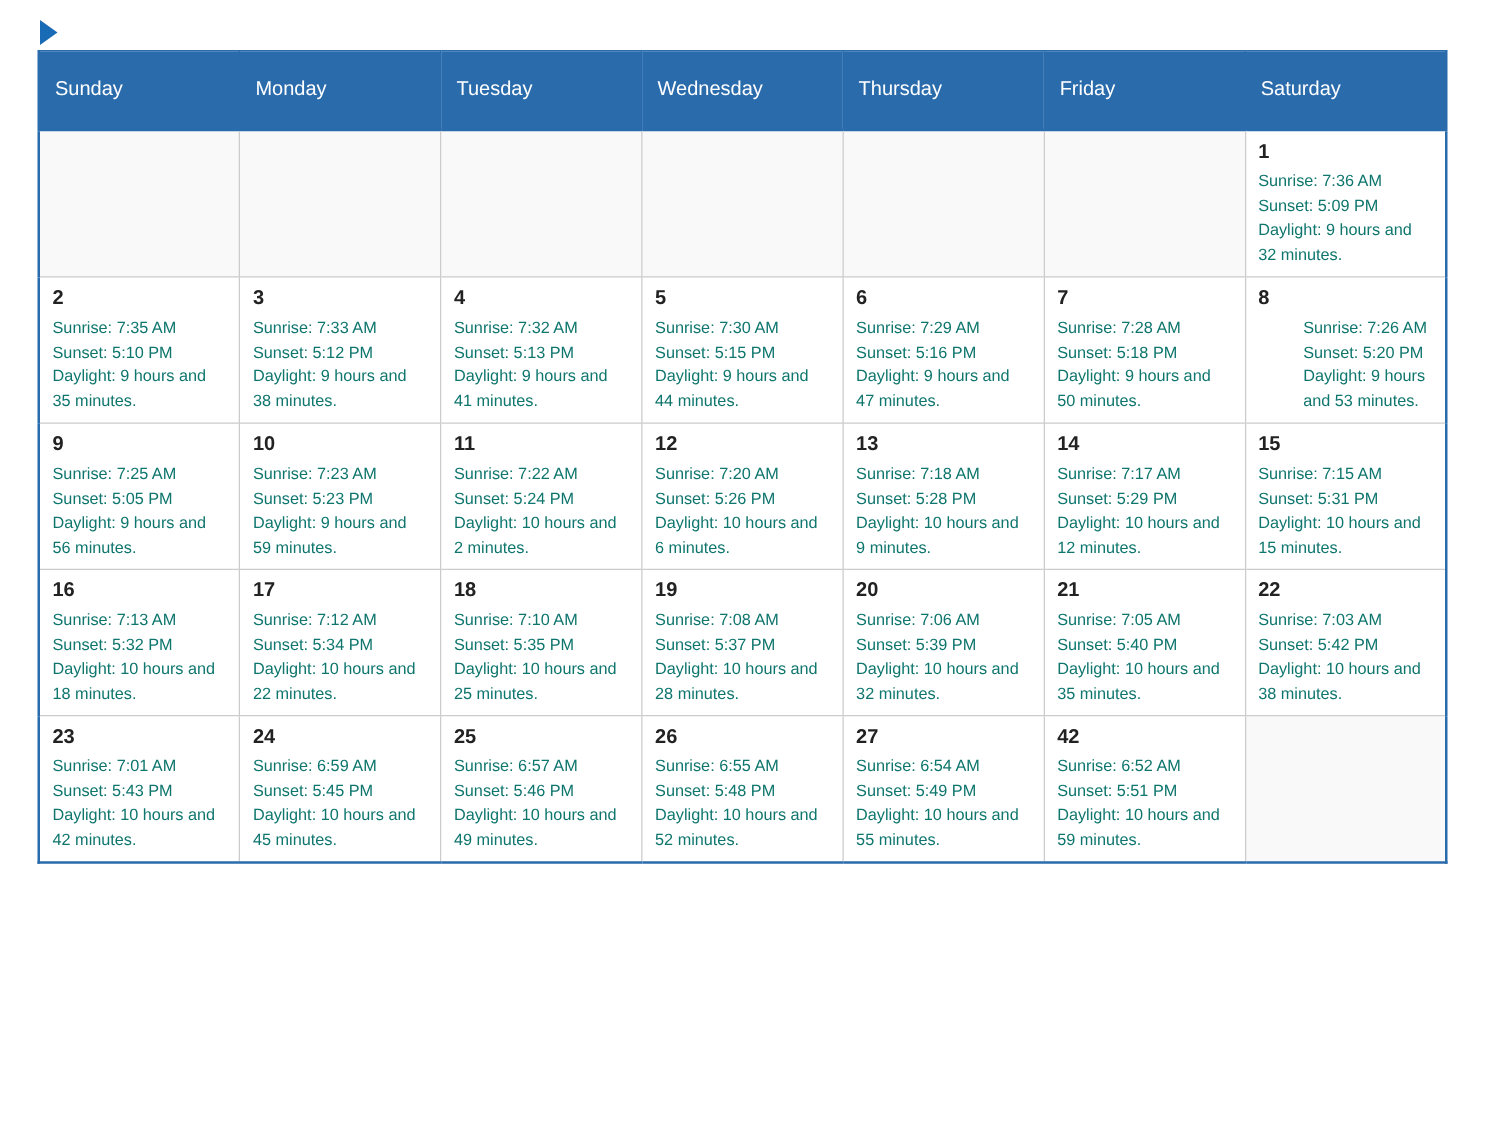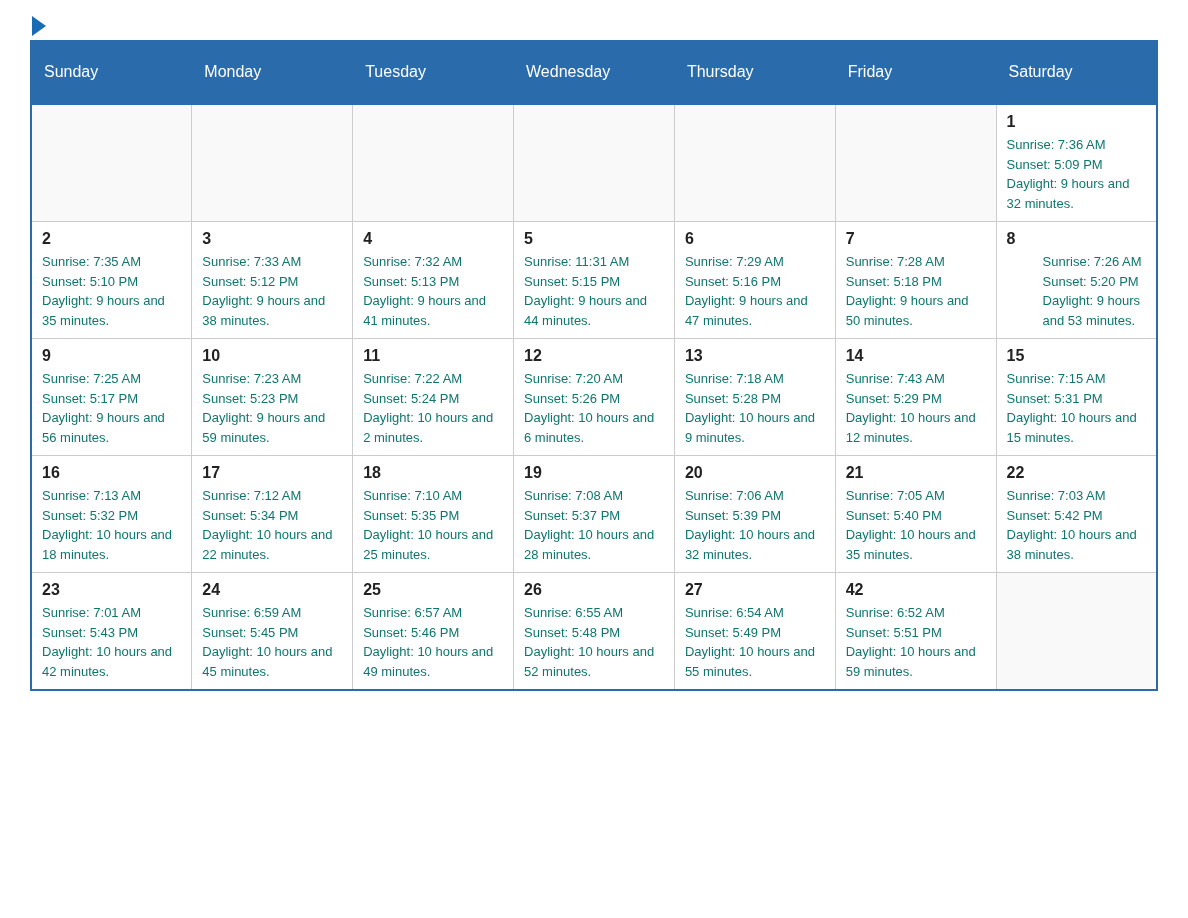--- a/index.html
+++ b/index.html
@@ -200,21 +200,21 @@
 Daylight: 9 hours and 38 minutes.</div>
         </td>
         <td>
           <div class="day-number">4</div>
           <div class="day-info" style="white-space: pre-line;">Sunrise: 7:32 AM
 Sunset: 5:13 PM
 Daylight: 9 hours and 41 minutes.</div>
         </td>
         <td>
           <div class="day-number">5</div>
-          <div class="day-info" style="white-space: pre-line;">Sunrise: 11:31 AM
+          <div class="day-info" style="white-space: pre-line;">Sunrise: 7:30 AM
 Sunset: 5:15 PM
 Daylight: 9 hours and 44 minutes.</div>
         </td>
         <td>
           <div class="day-number">6</div>
           <div class="day-info" style="white-space: pre-line;">Sunrise: 7:29 AM
 Sunset: 5:16 PM
 Daylight: 9 hours and 47 minutes.</div>
         </td>
         <td>
@@ -227,21 +227,21 @@
           <div class="day-number">8</div>
           <div class="day-info" style="white-space: pre-line; margin-left: 36px;">Sunrise: 7:26 AM
 Sunset: 5:20 PM
 Daylight: 9 hours and 53 minutes.</div>
         </td>
       </tr>
       <tr>
         <td>
           <div class="day-number">9</div>
           <div class="day-info" style="white-space: pre-line;">Sunrise: 7:25 AM
-Sunset: 5:17 PM
+Sunset: 5:05 PM
 Daylight: 9 hours and 56 minutes.</div>
         </td>
         <td>
           <div class="day-number">10</div>
           <div class="day-info" style="white-space: pre-line;">Sunrise: 7:23 AM
 Sunset: 5:23 PM
 Daylight: 9 hours and 59 minutes.</div>
         </td>
         <td>
           <div class="day-number">11</div>
@@ -256,21 +256,21 @@
 Daylight: 10 hours and 6 minutes.</div>
         </td>
         <td>
           <div class="day-number">13</div>
           <div class="day-info" style="white-space: pre-line;">Sunrise: 7:18 AM
 Sunset: 5:28 PM
 Daylight: 10 hours and 9 minutes.</div>
         </td>
         <td>
           <div class="day-number">14</div>
-          <div class="day-info" style="white-space: pre-line;">Sunrise: 7:43 AM
+          <div class="day-info" style="white-space: pre-line;">Sunrise: 7:17 AM
 Sunset: 5:29 PM
 Daylight: 10 hours and 12 minutes.</div>
         </td>
         <td>
           <div class="day-number">15</div>
           <div class="day-info" style="white-space: pre-line;">Sunrise: 7:15 AM
 Sunset: 5:31 PM
 Daylight: 10 hours and 15 minutes.</div>
         </td>
       </tr>

